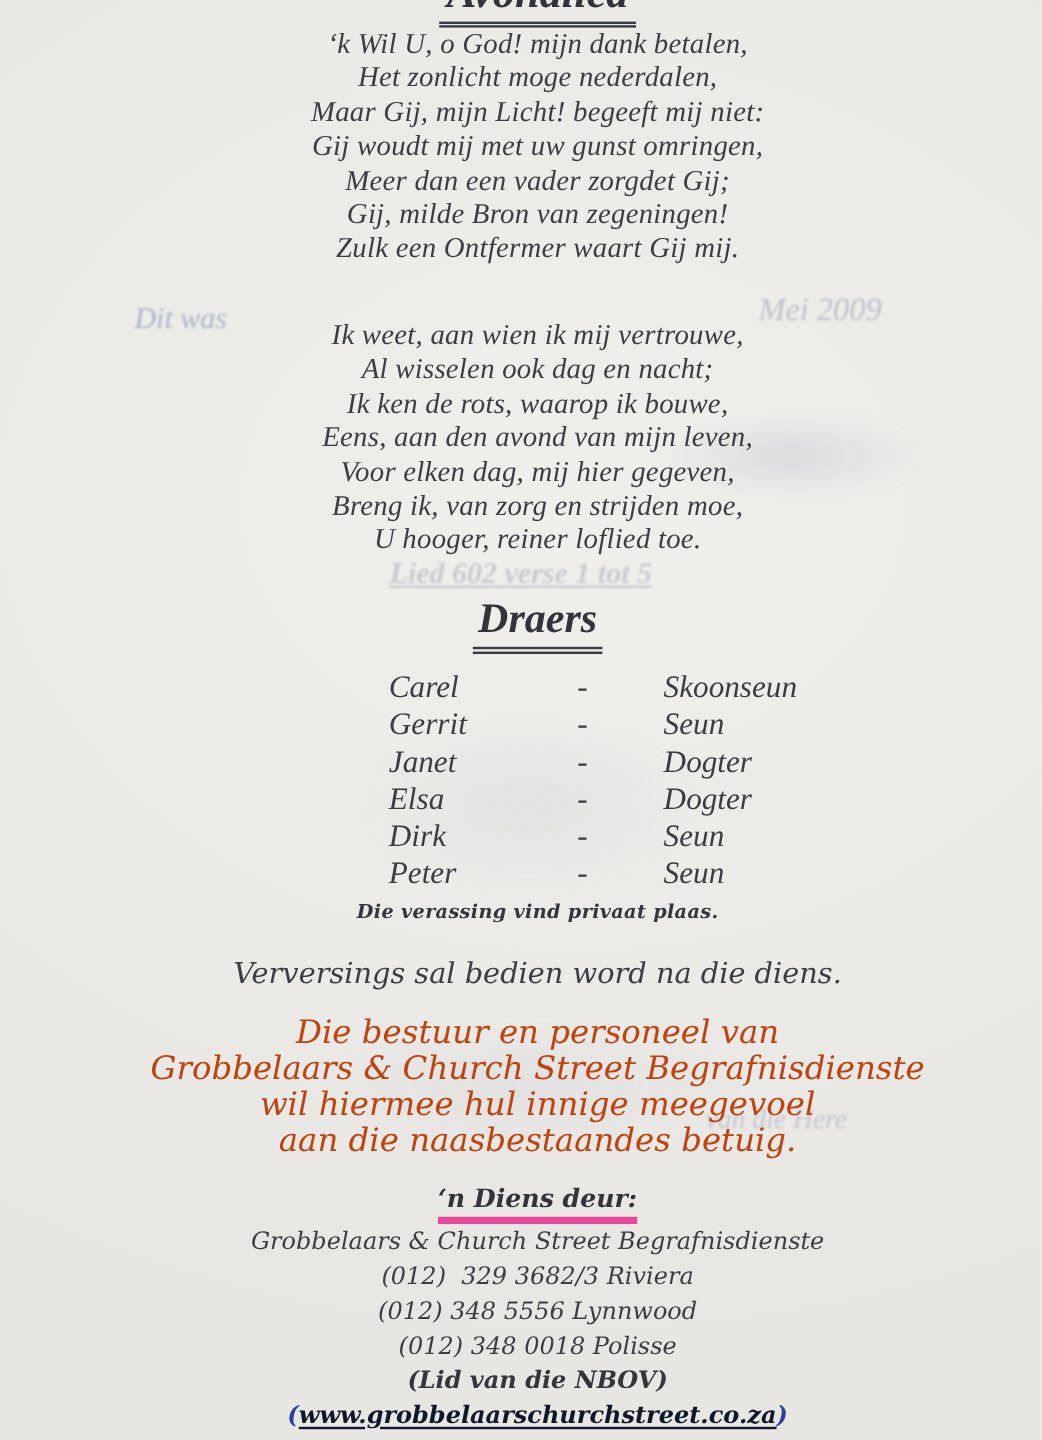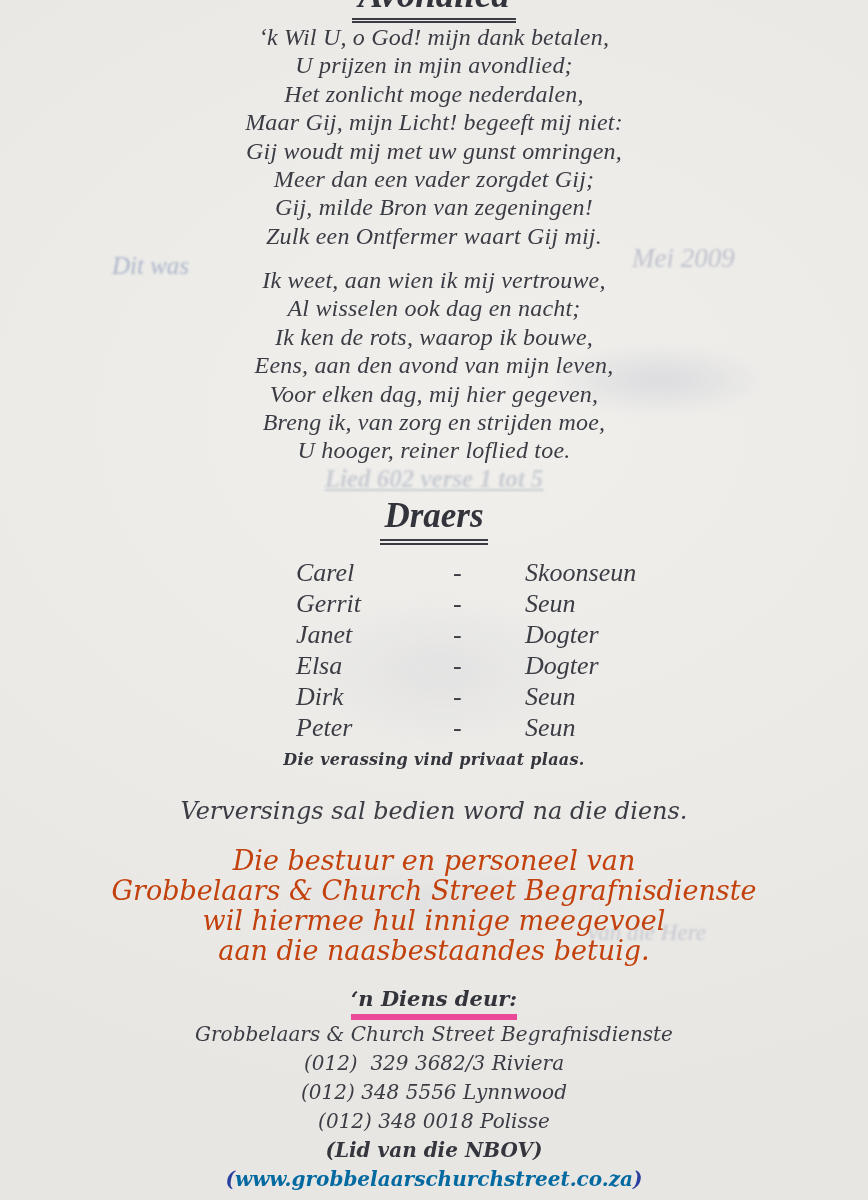--- a/index.html
+++ b/index.html
@@ -5,21 +5,21 @@
   html, body { margin: 0; padding: 0; }
   body {
     width: 868px; height: 1200px;
     position: relative;
     overflow: hidden;
     background:
       radial-gradient(ellipse 900px 700px at 55% 35%, #f0efec 0%, #ebeae7 60%, #e7e6e3 100%);
     color: #3a3a42;
     font-family: "Liberation Serif", serif;
   }
-  .abs { position: absolute; }
+  .abs { position: absolute; margin-left: 28px; }
   .center { left: 0; right: 0; text-align: center; }
 
   
   .ghost-layer { position: absolute; inset: 0; pointer-events: none; }
   .ghost-text {
     position: absolute;
     font-family: "Liberation Serif", serif;
     font-style: italic;
     filter: blur(1px);
     white-space: nowrap;
@@ -120,21 +120,22 @@
     display: inline-block;
     border-bottom: 6px solid #ec4899;
     padding-bottom: 1px;
   }
   .membership { font-weight: bold; color: #35353d; }
   .website {
     font-weight: bold;
     color: #2b3f9e;
   }
   .website a {
-    color: #0369a1;
+    color: #0f172a;
+    text-decoration: underline;
     text-underline-offset: 3px;
     cursor: pointer;
   }
 </style>
 </head>
 <body>
 
 <div class="ghost-layer">
   <div class="ghost-text" style="left:112px; top:252px; font-size:25px; color:rgba(120,138,178,0.55);">Dit was</div>
   <div class="ghost-text" style="left:632px; top:243px; font-size:27px; color:rgba(145,152,178,0.50);">Mei 2009</div>
@@ -147,21 +148,20 @@
   <div class="ghost-blob" style="left:250px; top:855px; width:380px; height:100px;
               background:radial-gradient(ellipse at center, rgba(158,163,185,0.10), rgba(158,163,185,0) 70%);"></div>
 </div>
 
 <div class="abs center hymn-title">
   <span class="u2">Avondlied</span>
 </div>
 
 <div class="abs center poem stanza-1">
   <div>‘k Wil U, o God! mijn dank betalen,</div>
-  <div>U prijzen in mjin avondlied;</div>
   <div>Het zonlicht moge nederdalen,</div>
   <div>Maar Gij, mijn Licht! begeeft mij niet:</div>
   <div>Gij woudt mij met uw gunst omringen,</div>
   <div>Meer dan een vader zorgdet Gij;</div>
   <div>Gij, milde Bron van zegeningen!</div>
   <div>Zulk een Ontfermer waart Gij mij.</div>
 </div>
 
 <div class="abs center poem stanza-2">
   <div>Ik weet, aan wien ik mij vertrouwe,</div>

